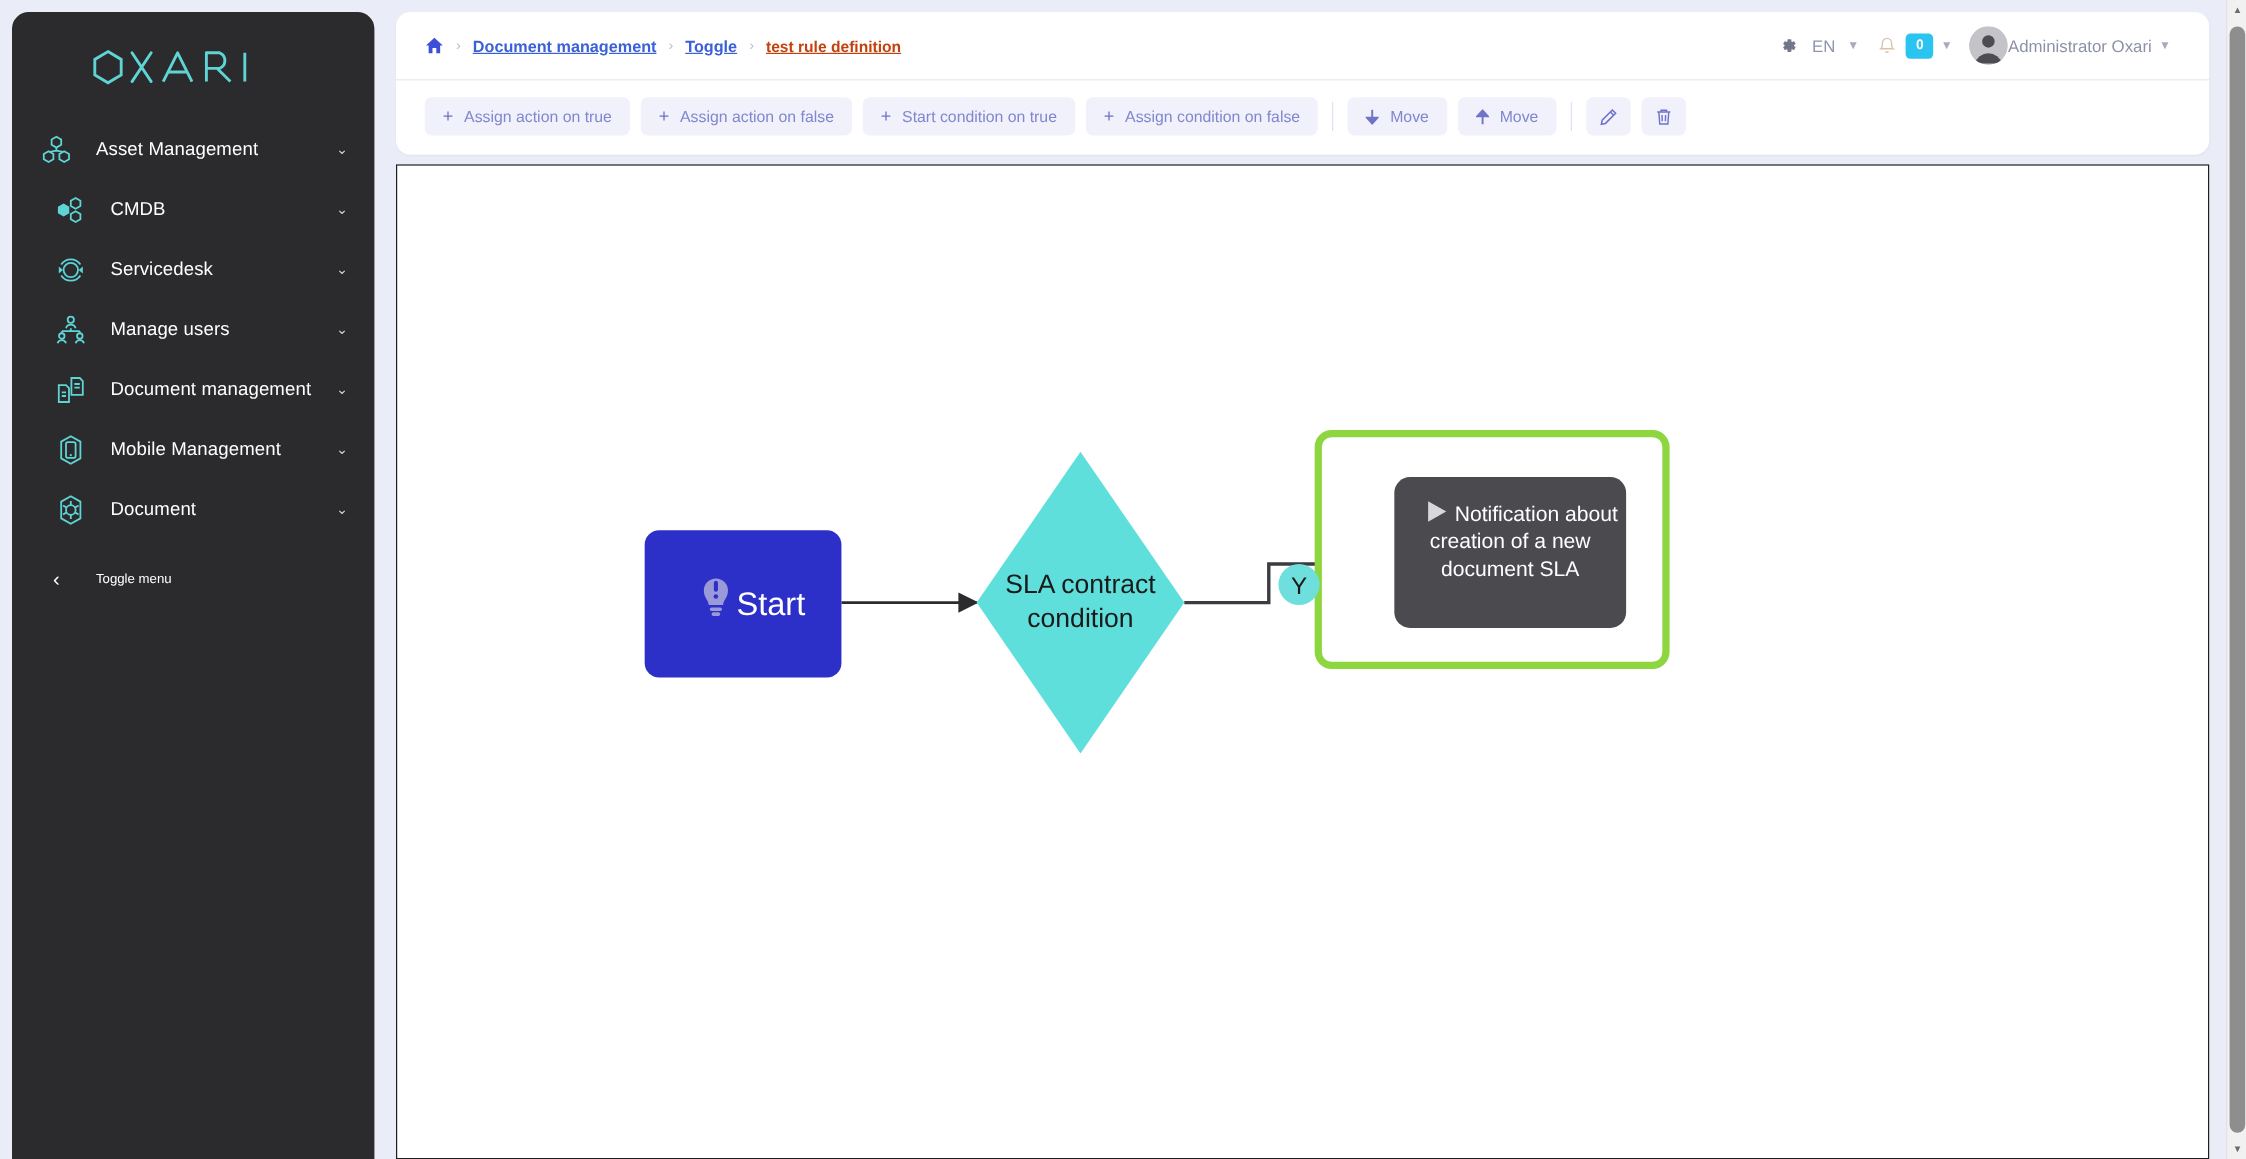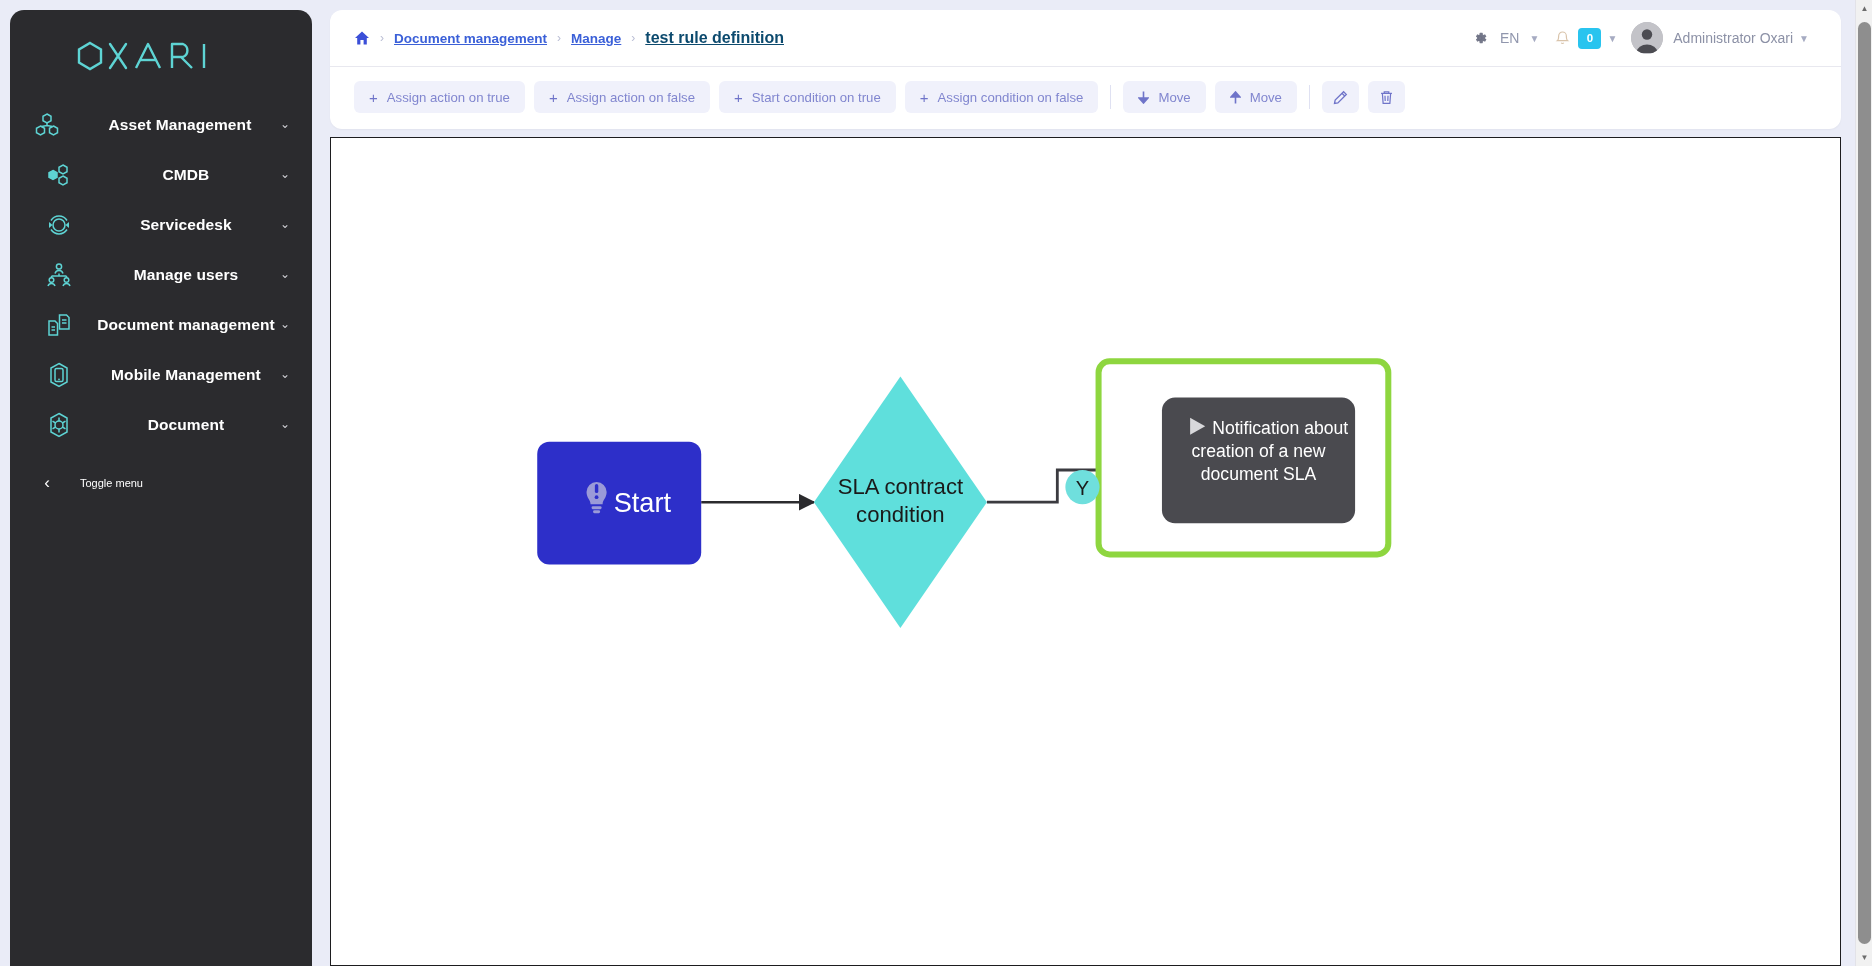--- a/index.html
+++ b/index.html
@@ -39,26 +39,25 @@
   .nav-item + .nav-item { margin-top: 0; margin-left: 12px; }
   .nav-icon {
     width: 34px; height: 34px;
     display: flex; align-items: center; justify-content: center;
     color: #5ed4d4;
     flex: 0 0 34px;
   }
   .nav-label {
     margin-left: 16px;
     font-size: 15.5px;
-    font-weight: bold;
+    font-weight: normal;
     letter-spacing: .1px;
     color: #ffffff;
     flex: 1;
     white-space: nowrap;
-    text-align: center;
   }
   .nav-caret {
     color: #cfcfd4;
     font-size: 12px;
     line-height: 1;
     margin-left: auto;
     transform: translateY(-1px);
   }
   .toggle-item {
     display: flex; align-items: center;
@@ -103,22 +102,22 @@
     display: flex; align-items: center; gap: 10px;
     font-size: 13.5px;
   }
   .bc-home { color: #3b4fd8; display: flex; align-items: center; }
   .bc-sep { color: #b9bdd4; font-size: 12px; }
   .bc-link {
     color: #3b60d8; text-decoration: underline; font-weight: bold;
     font-size: 13.5px; cursor: pointer;
   }
   .bc-current {
-    color: #0c4a6e; text-decoration: underline; font-weight: bold;
-    font-size: 16px;
+    color: #c2410c; text-decoration: underline; font-weight: bold;
+    font-size: 13px;
   }
   .topbar-right {
     margin-left: auto;
     display: flex; align-items: center; gap: 0px;
   }
   .gear-btn { color: #6f7285; display:flex; align-items:center; padding: 0 8px; cursor:pointer;}
   .lang { color: #9096ad; font-size: 14px; padding: 0 4px; cursor: pointer;}
   .caret-sm { color: #a6abc2; font-size: 10px; padding: 0 10px 0 6px; cursor:pointer;}
   .bell { color: #d8c2a8; font-size: 16px; padding: 0 6px; display:flex; align-items:center; cursor:pointer;}
   .badge {
@@ -126,21 +125,21 @@
     border-radius: 4px; width: 23px; height: 21px;
     display: flex; align-items: center; justify-content: center;
     margin-left: 2px; cursor: pointer;
   }
   .avatar {
     width: 32px; height: 32px; border-radius: 50%;
     background: #bcbcc2; margin-left: 4px;
     display: flex; align-items: flex-end; justify-content: center;
     overflow: hidden; cursor: pointer;
   }
-  .user-name { color: #8c91a6; font-size: 14px; margin-left: 10px; white-space: nowrap; }
+  .user-name { color: #8c91a6; font-size: 14px; white-space: nowrap; }
 
   
   #toolbar {
     display: flex; align-items: center; gap: 9px;
     padding: 14px 24px 16px 24px;
   }
   .tbtn {
     background: #f0f1fb;
     color: #8186cf;
     border: none;
@@ -310,21 +309,21 @@
     <div id="topbar">
       <nav class="breadcrumb">
         <span class="bc-home">
           <svg width="16" height="16" viewBox="0 0 16 16" fill="#3b4fd8">
             <path d="M8 1.4 L15 8 L12.8 8 L12.8 14.4 L9.6 14.4 L9.6 10 L6.4 10 L6.4 14.4 L3.2 14.4 L3.2 8 L1 8 Z"></path>
           </svg>
         </span>
         <span class="bc-sep">›</span>
         <a class="bc-link">Document management</a>
         <span class="bc-sep">›</span>
-        <a class="bc-link">Manage</a>
+        <a class="bc-link">Toggle</a>
         <span class="bc-sep">›</span>
         <span class="bc-current">test rule definition</span>
       </nav>
 
       <div class="topbar-right">
         <span class="gear-btn">
           <svg width="16" height="16" viewBox="0 0 20 20" fill="#6f7285">
             <path d="M10 6.6a3.4 3.4 0 1 0 0 6.8 3.4 3.4 0 0 0 0-6.8zm0 5a1.6 1.6 0 1 1 0-3.2 1.6 1.6 0 0 1 0 3.2z"></path>
             <path d="M17.6 11.3l-1.3-.8a6.6 6.6 0 0 0 0-1l1.3-.8a.6.6 0 0 0 .2-.8l-1.3-2.2a.6.6 0 0 0-.8-.2l-1.3.7a6.5 6.5 0 0 0-.9-.5V4a.6.6 0 0 0-.6-.6H10a.6.6 0 0 0-.6.6v1.7a6.5 6.5 0 0 0-.9.5l-1.3-.7a.6.6 0 0 0-.8.2L5.1 7.9a.6.6 0 0 0 .2.8l1.3.8a6.6 6.6 0 0 0 0 1l-1.3.8a.6.6 0 0 0-.2.8l1.3 2.2a.6.6 0 0 0 .8.2l1.3-.7c.3.2.6.4.9.5V16c0 .3.3.6.6.6h2.9c.3 0 .6-.3.6-.6v-1.7c.3-.1.6-.3.9-.5l1.3.7c.3.2.7.1.8-.2l1.3-2.2a.6.6 0 0 0-.2-.8z" opacity=".95"></path>
           </svg>

